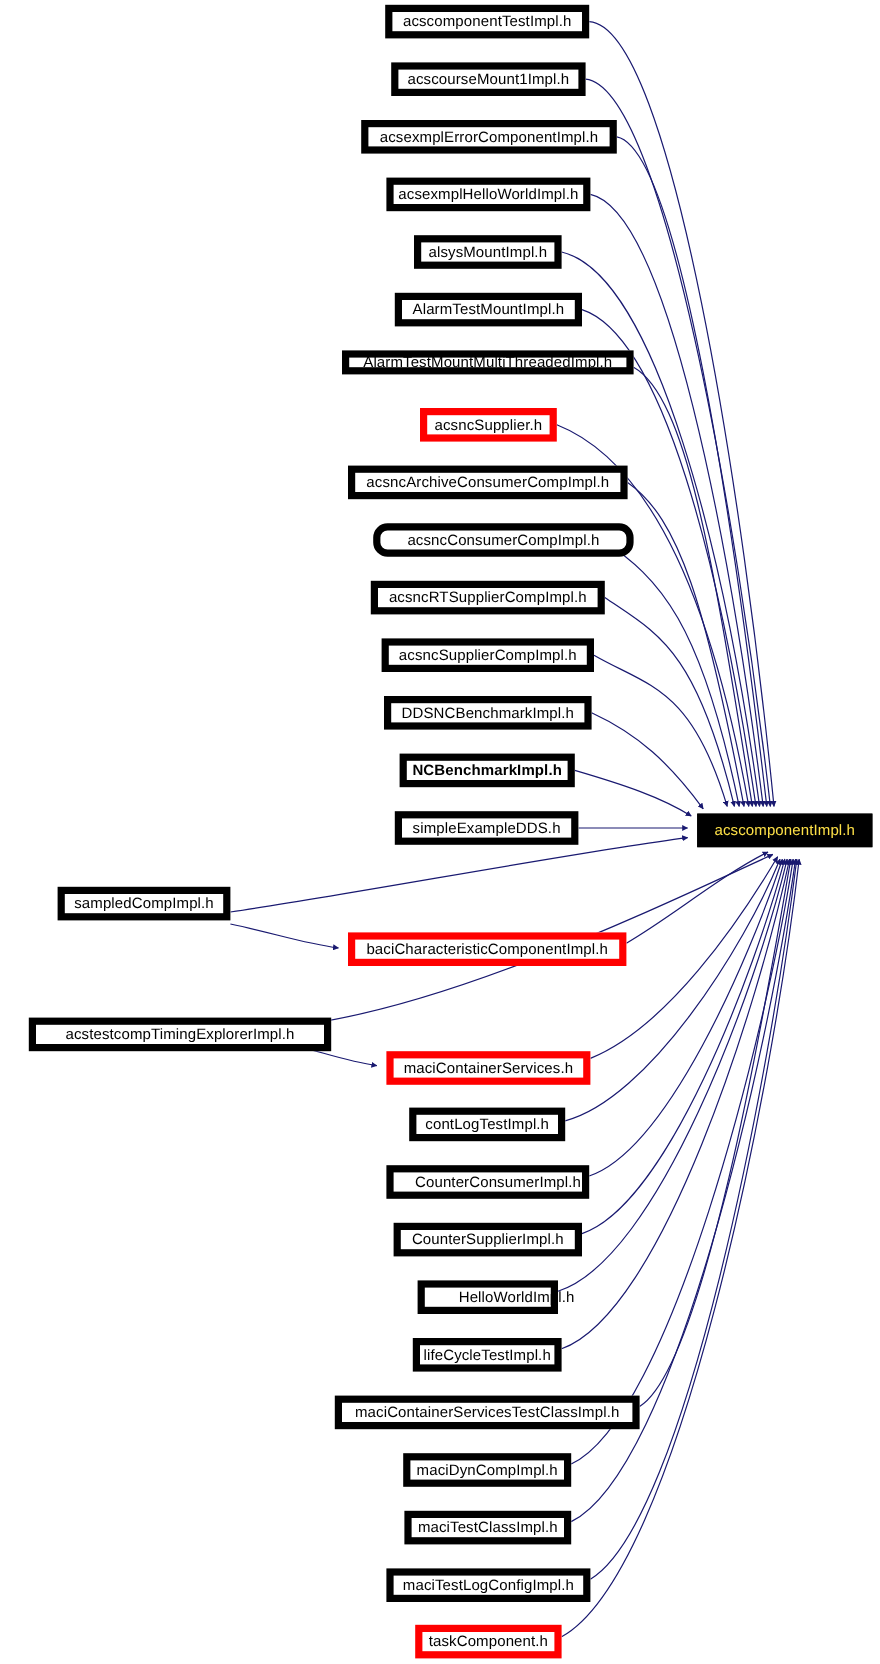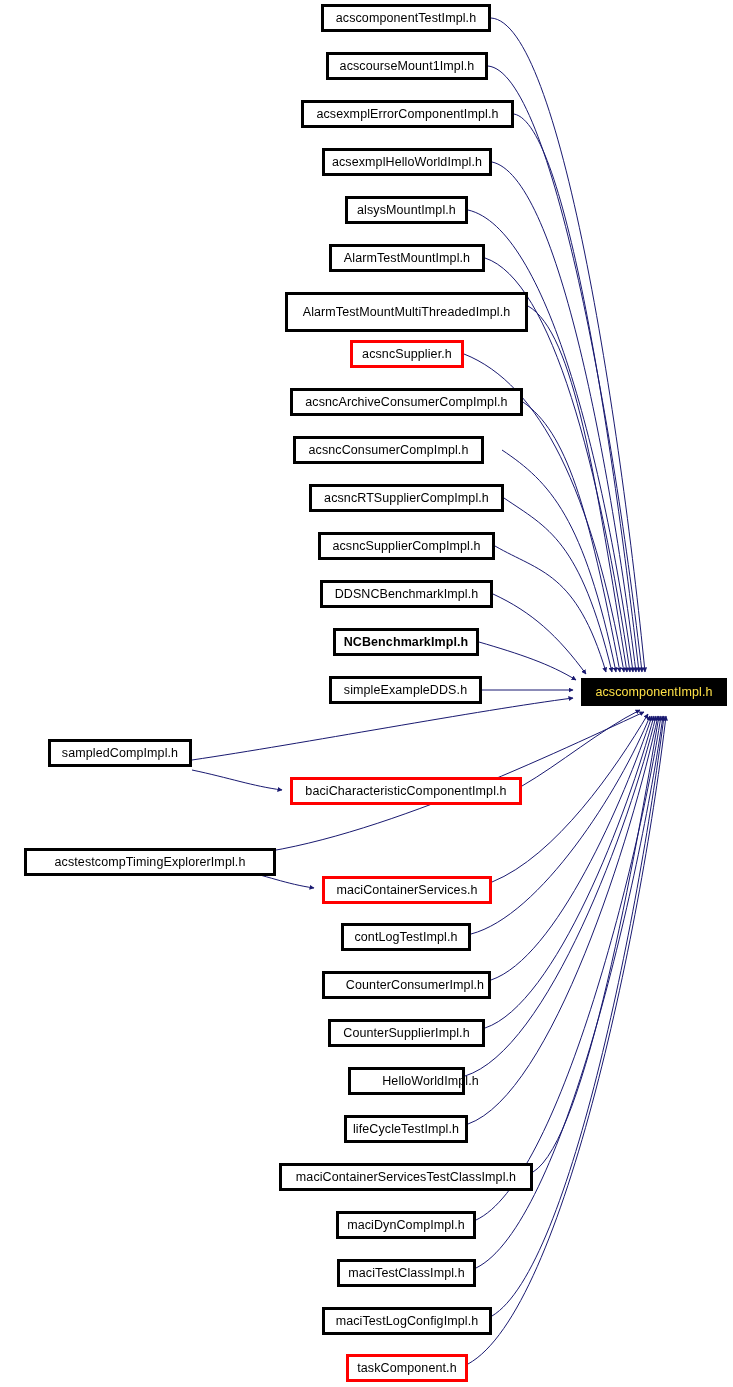--- a/index.html
+++ b/index.html
@@ -18,21 +18,21 @@
   #edges {
     position: absolute;
     left: 0;
     top: 0;
     width: 733px;
     height: 1387px;
   }
   .node {
     position: absolute;
     box-sizing: border-box;
-    border: 3px solid #000000;
+    border: 6px solid #000000;
     background: #ffffff;
     color: #000000;
     font-size: 12.5px;
     line-height: 1;
     display: flex;
     align-items: center;
     justify-content: center;
     white-space: nowrap;
     letter-spacing: 0.1px;
   }
@@ -103,30 +103,30 @@
       </div>
       <div class="node" style="left: 322px; top: 148px; width: 170px; height: 28px;">
         <span>acsexmplHelloWorldImpl.h</span>
       </div>
       <div class="node" style="left: 345px; top: 196px; width: 123px; height: 28px;">
         <span>alsysMountImpl.h</span>
       </div>
       <div class="node" style="left: 329px; top: 244px; width: 156px; height: 28px;">
         <span>AlarmTestMountImpl.h</span>
       </div>
-      <div class="node" style="left: 285px; top: 292px; width: 243px; height: 40px;">
+      <div class="node" style="left: 285px; top: 292px; width: 243px; height: 20px;">
         <span>AlarmTestMountMultiThreadedImpl.h</span>
       </div>
       <div class="node red" style="left: 350px; top: 340px; width: 114px; height: 28px;">
         <span>acsncSupplier.h</span>
       </div>
       <div class="node" style="left: 290px; top: 388px; width: 233px; height: 28px;">
         <span>acsncArchiveConsumerCompImpl.h</span>
       </div>
-      <div class="node" style="left: 293px; top: 436px; width: 191px; height: 28px;">
+      <div class="node" style="left: 311px; top: 436px; width: 217px; height: 28px; border-radius: 12px;">
         <span>acsncConsumerCompImpl.h</span>
       </div>
       <div class="node" style="left: 309px; top: 484px; width: 195px; height: 28px;">
         <span>acsncRTSupplierCompImpl.h</span>
       </div>
       <div class="node" style="left: 318px; top: 532px; width: 177px; height: 28px;">
         <span>acsncSupplierCompImpl.h</span>
       </div>
       <div class="node" style="left: 320px; top: 580px; width: 173px; height: 28px;">
         <span>DDSNCBenchmarkImpl.h</span>

